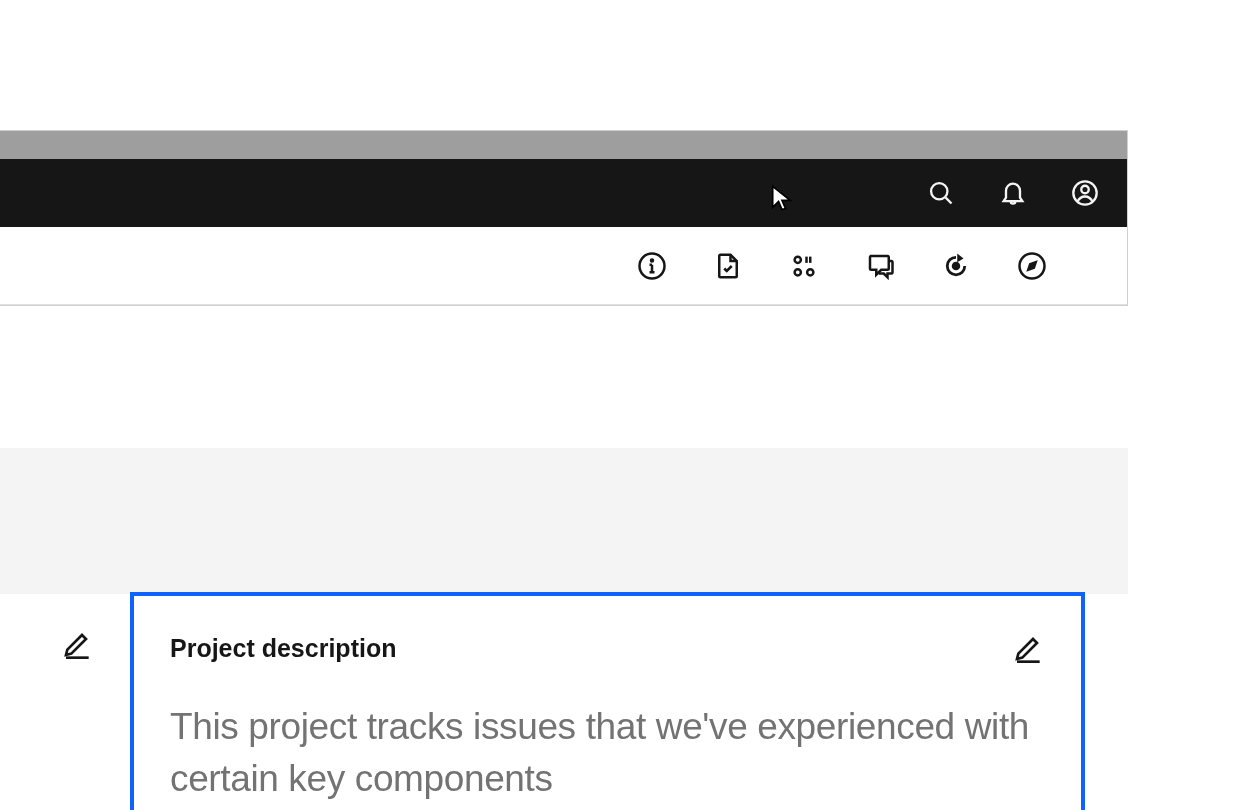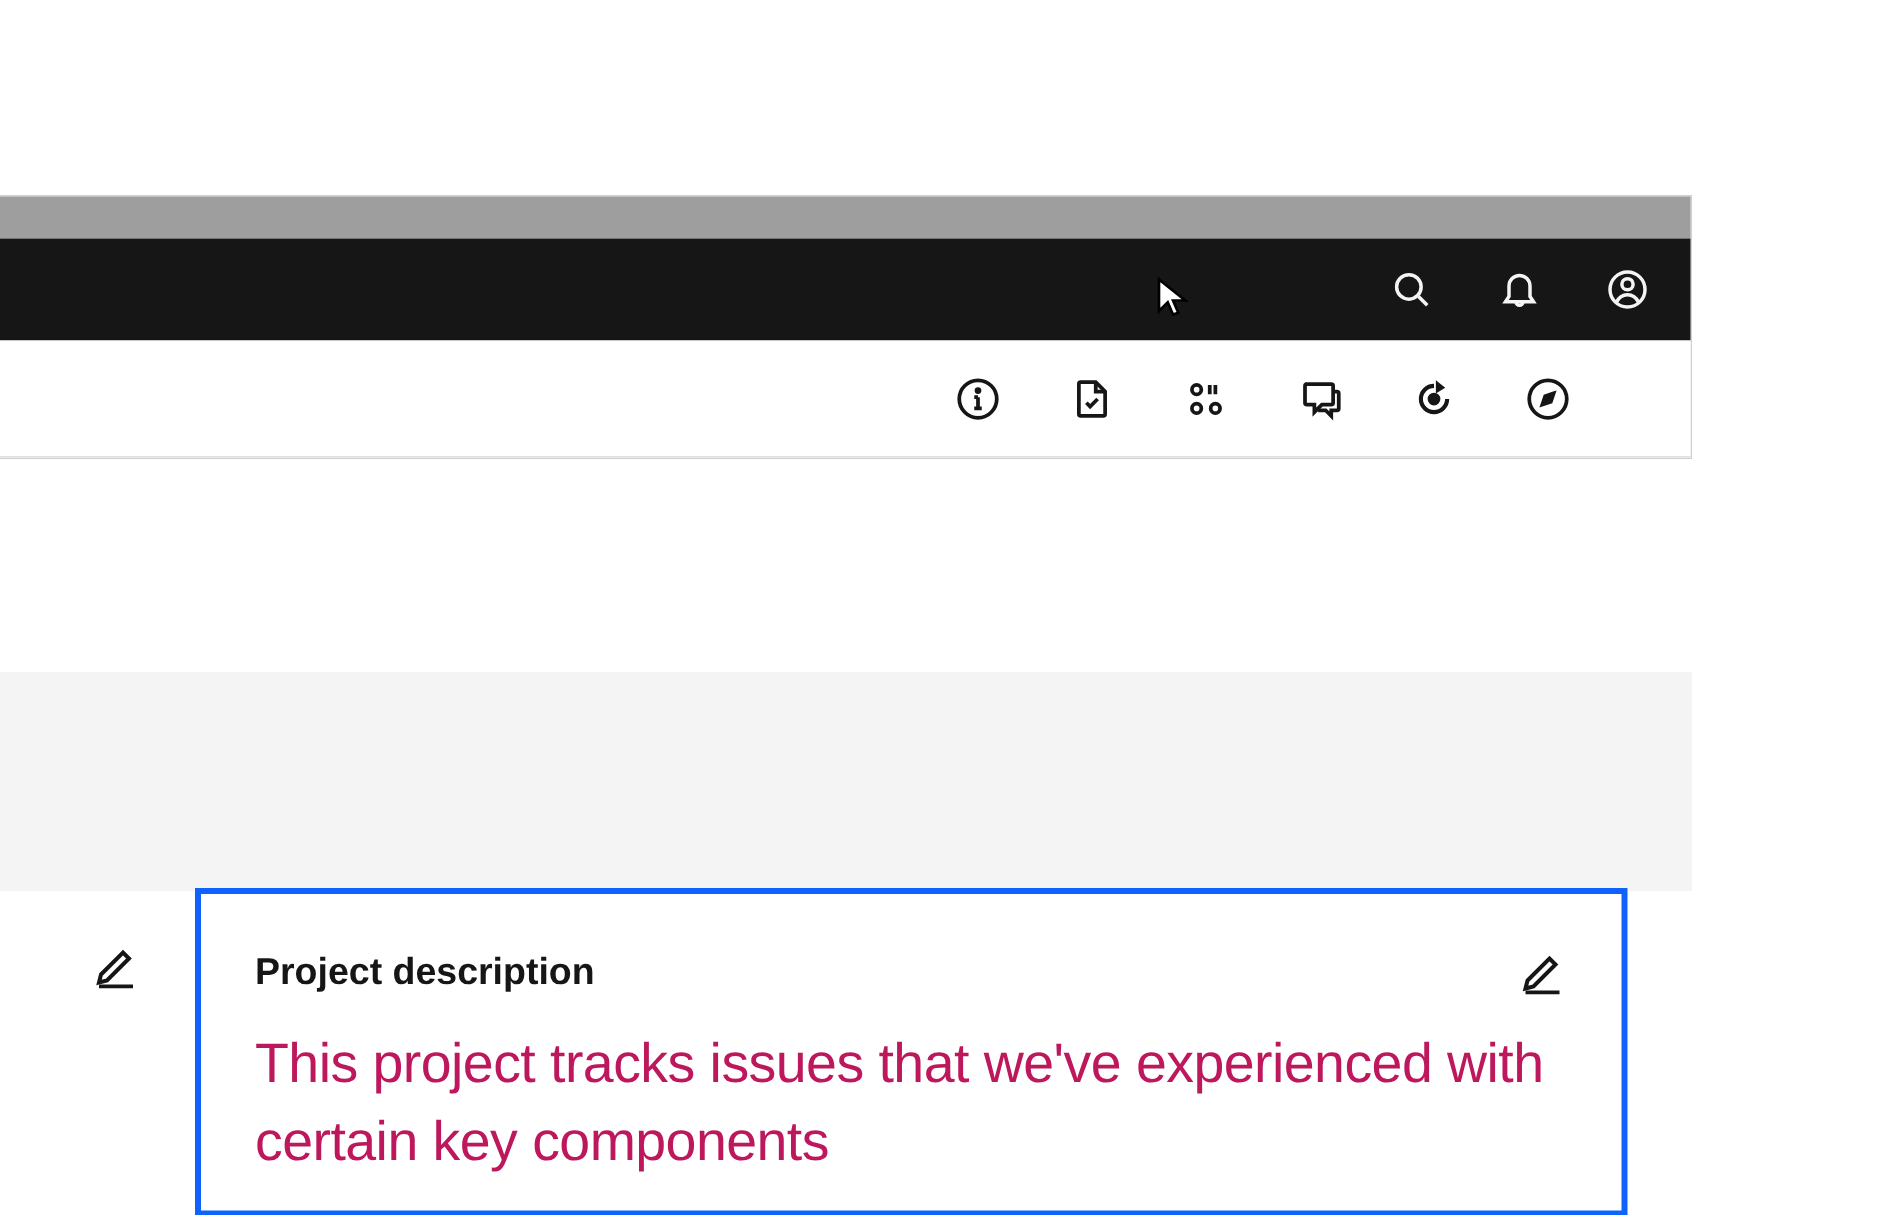--- a/index.html
+++ b/index.html
@@ -76,26 +76,26 @@
       left: 130px;
       width: 955px;
       border: 4px solid #0f62fe;
       padding: 38px 36px 20px 36px;
       background: #ffffff;
     }
     .description-heading {
       font-size: 25px;
       font-weight: 700;
       color: #161616;
-      margin-bottom: 20px;
+      margin-bottom: 38px;
     }
     .description-body {
       font-size: 37px;
       line-height: 1.4;
-      color: #be185d;
+      color: #737373;
       letter-spacing: -0.01em;
     }
     .edit-icon-left {
       position: absolute;
       top: 627px;
       left: 62px;
       width: 32px;
       height: 32px;
       color: #161616;
     }

